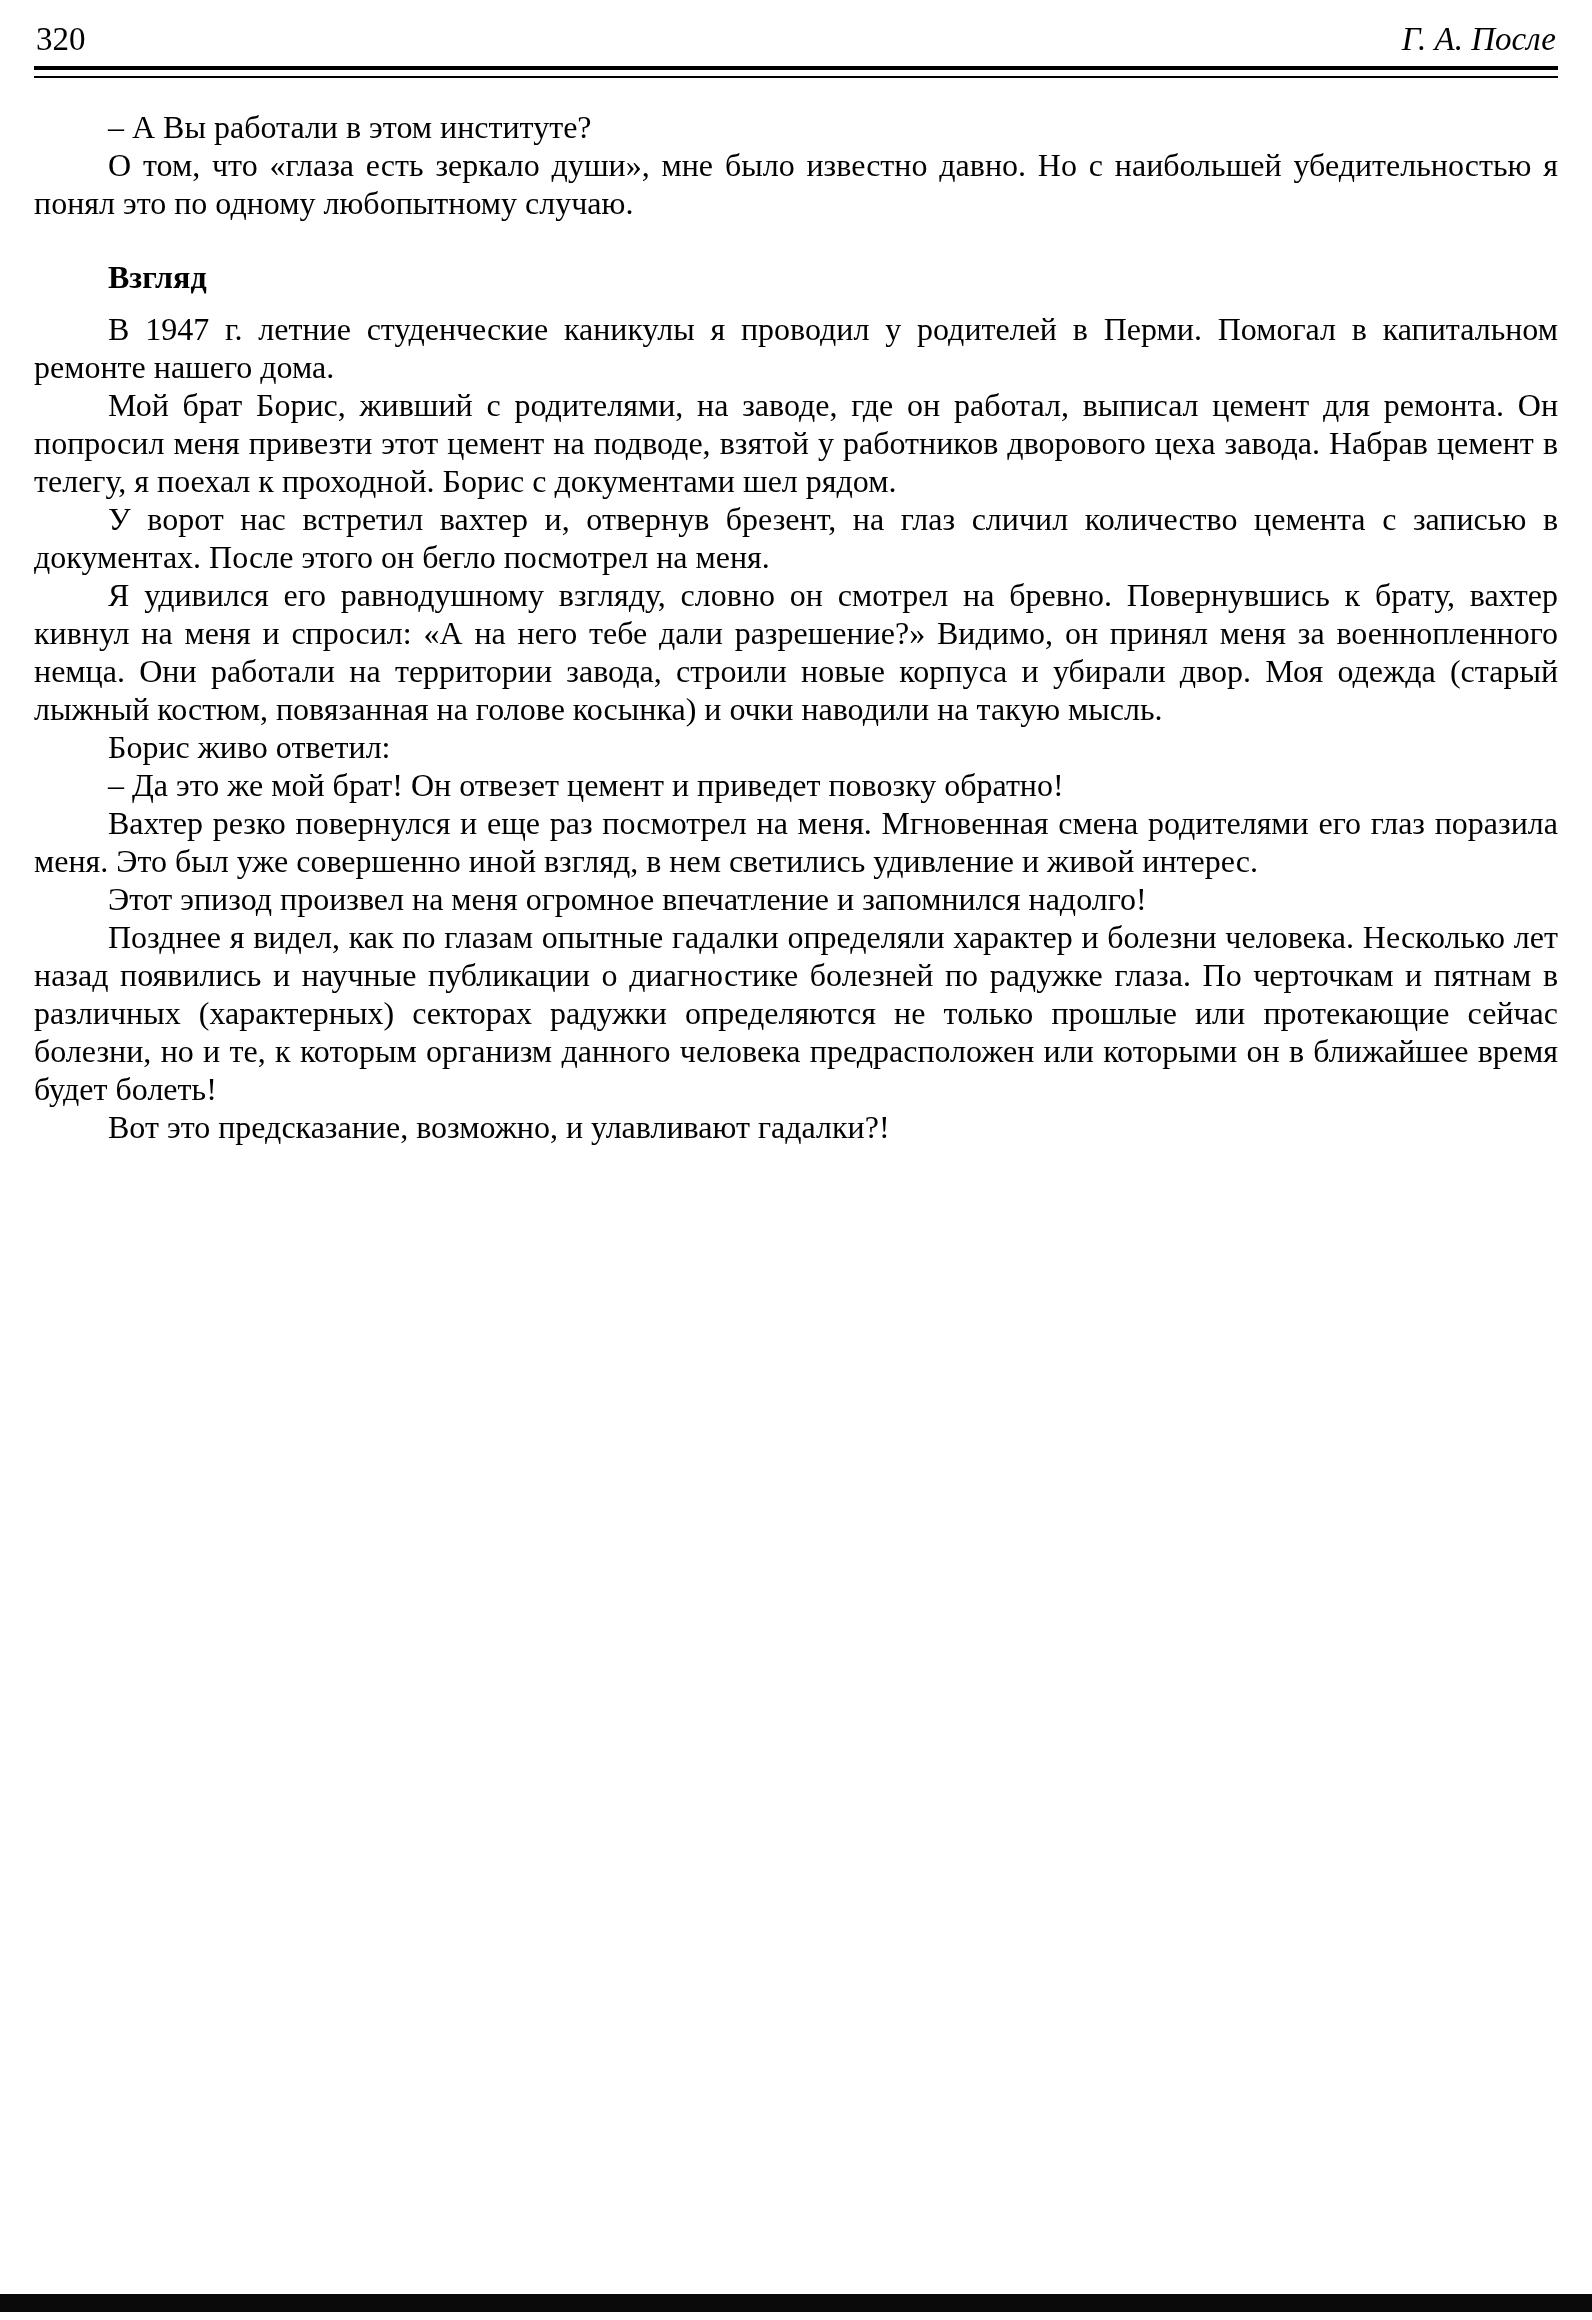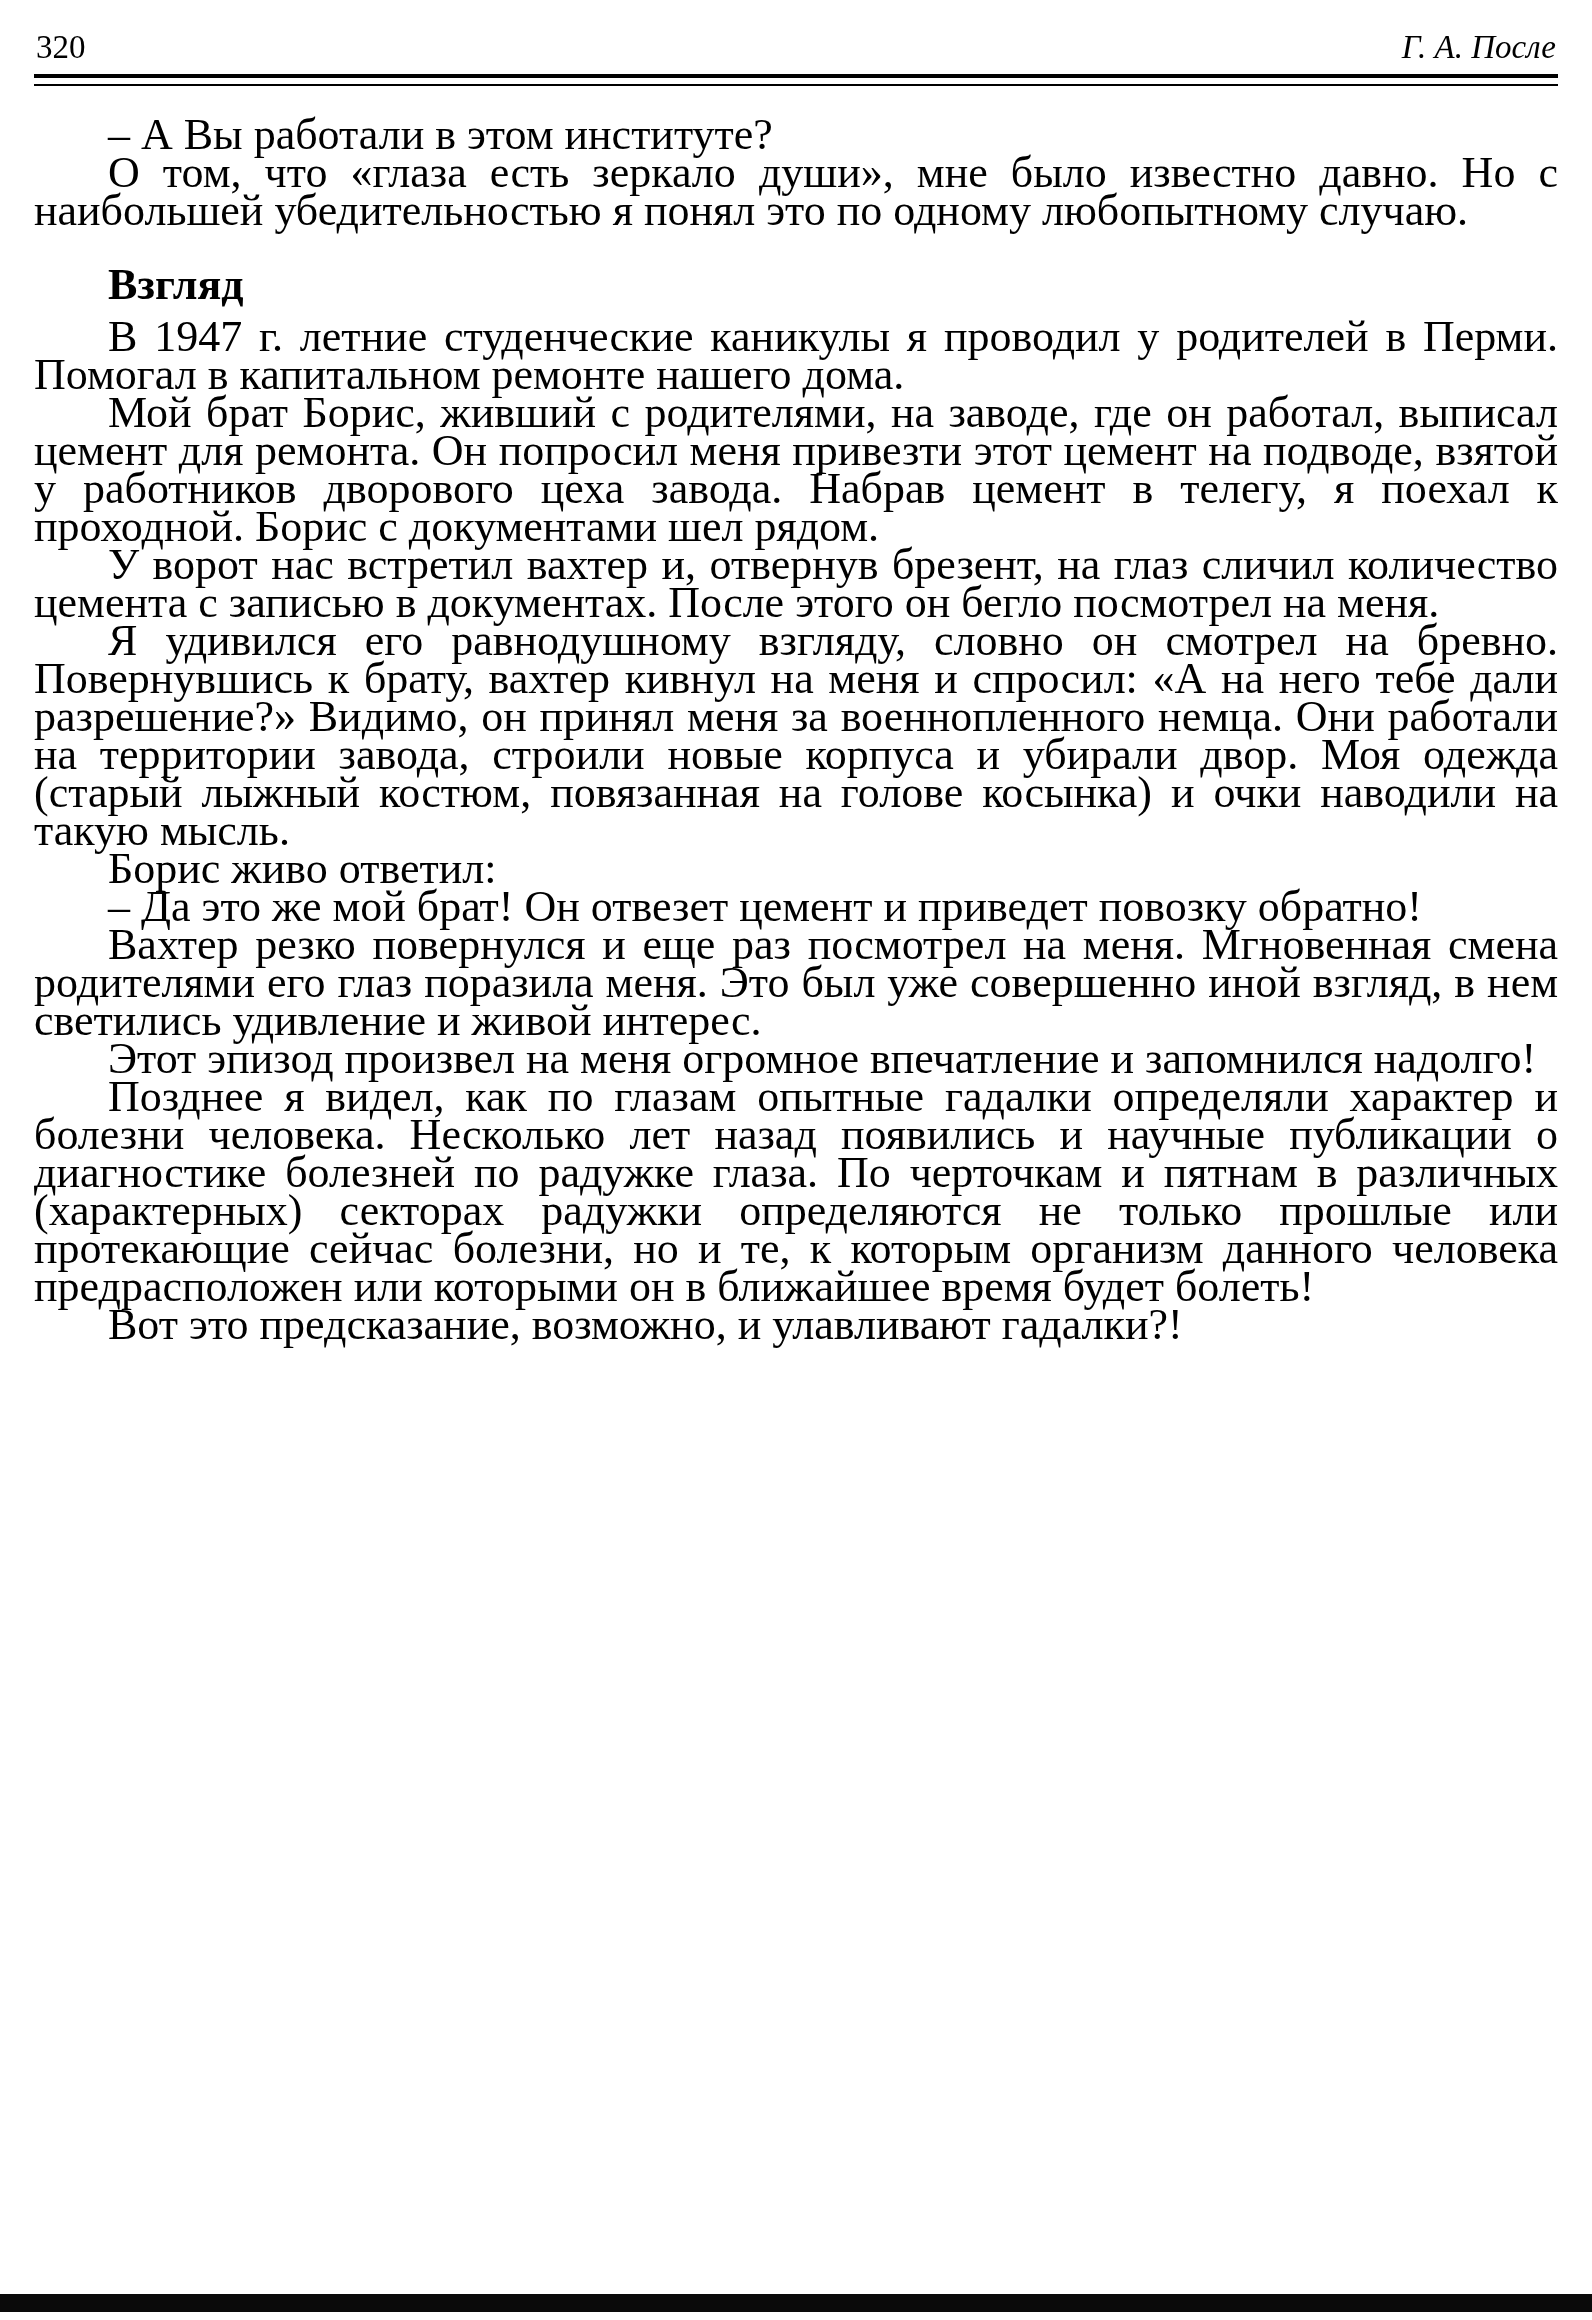--- a/index.html
+++ b/index.html
@@ -14,39 +14,39 @@
     background: #ffffff;
     color: #000000;
     font-family: "Liberation Serif", "DejaVu Serif", serif;
     overflow: hidden;
     box-sizing: border-box;
   }
   .header {
     display: flex;
     justify-content: space-between;
     align-items: baseline;
-    padding: 28px 36px 0 36px;
+    padding: 20px 36px 0 36px;
     font-size: 33px;
     line-height: 38px;
   }
   .page-number {
     font-style: normal;
   }
   .author {
     font-style: italic;
   }
   .rule {
     margin: 8px 34px 0 34px;
     height: 6px;
     border-top: 4px solid #000000;
     border-bottom: 2px solid #000000;
   }
   .content {
     padding: 30px 34px 0 34px;
-    font-size: 44px;
+    font-size: 32px;
     line-height: 38px;
     text-align: justify;
     hyphens: auto;
     -webkit-hyphens: auto;
   }
   .para {
     margin: 0;
     text-indent: 74px;
   }
   .heading {

